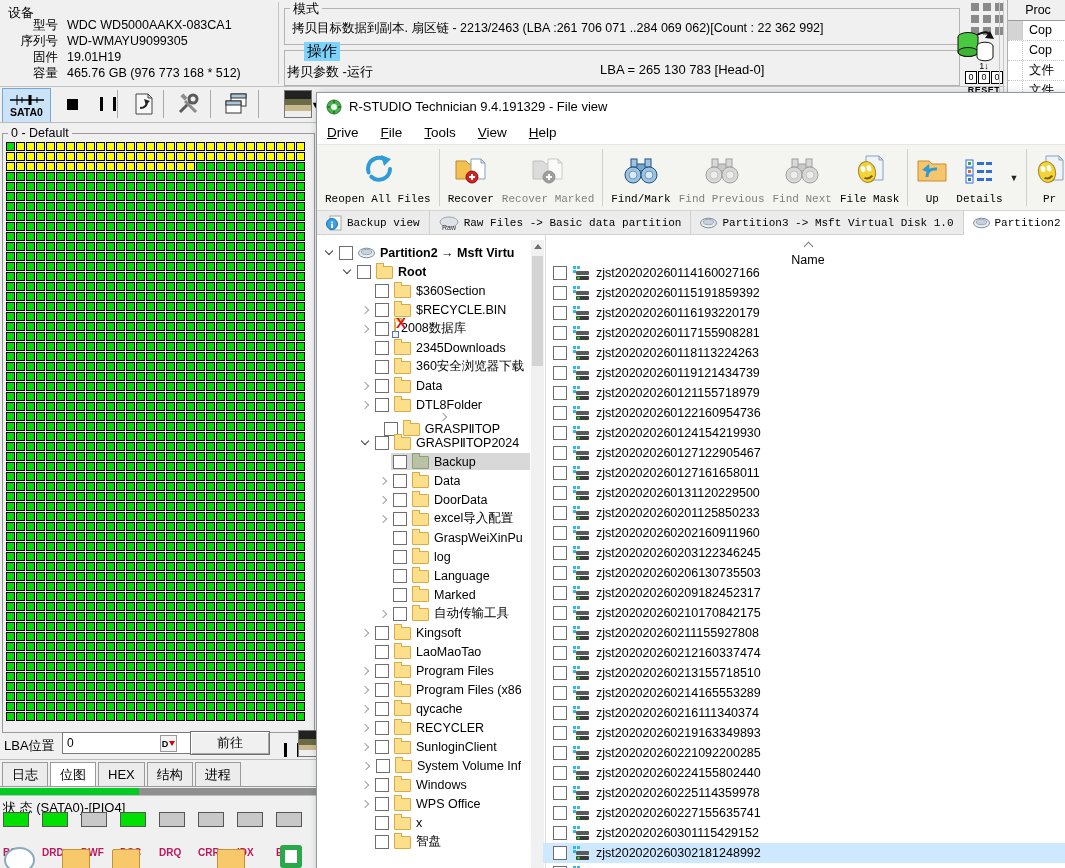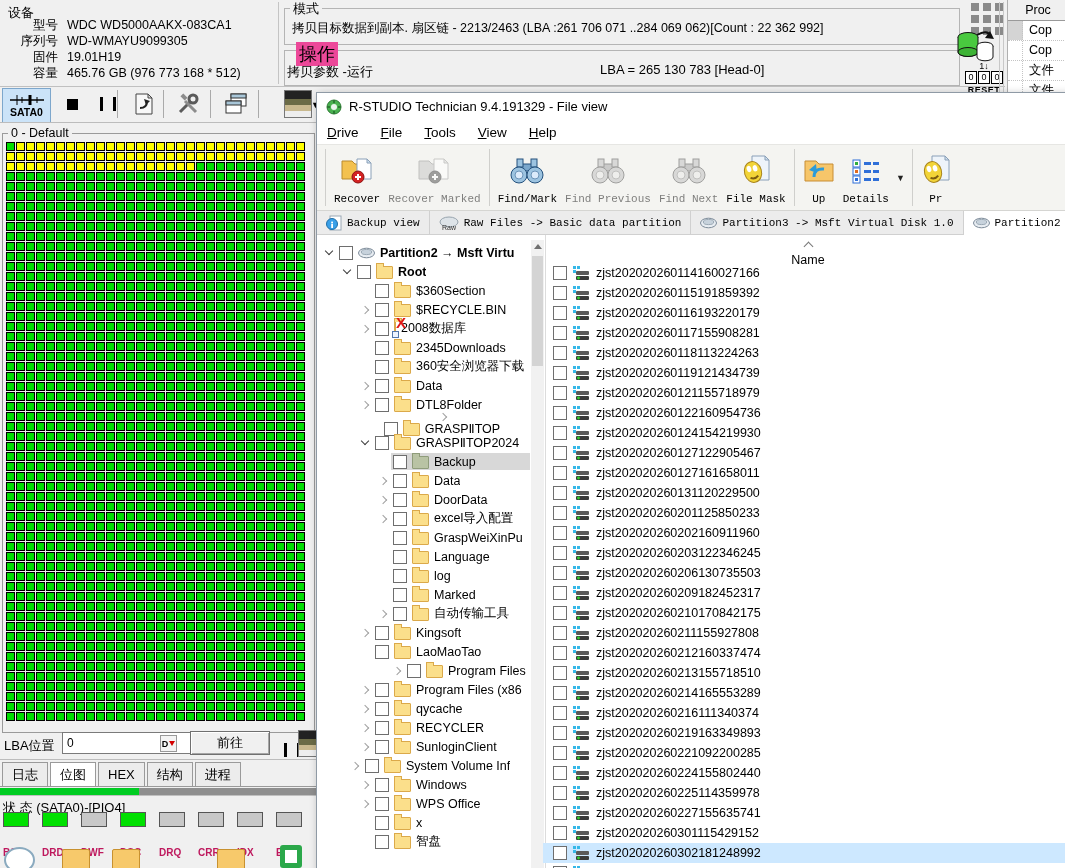--- a/index.html
+++ b/index.html
@@ -12,21 +12,21 @@
   .dev-row{display:flex;height:16px;align-items:center}
   .dev-label{width:58px;text-align:right;font-size:12.5px}
   .dev-value{margin-left:9px;white-space:nowrap;font-size:12.5px}
   .vd1{left:278px;top:2px;width:1px;height:82px;background:#c4c4c4}
   .vd2{left:999px;top:2px;width:1px;height:92px;background:#c8c8c8}
   .vd3{left:1003px;top:2px;width:1px;height:92px;background:#c8c8c8}
   .mode-box{left:284px;top:8px;width:674px;height:35px;border:1px solid #b4b4b4}
   .mode-title{left:290px;top:0;background:#f0f0f0;padding:0 3px;font-size:13px}
   .mode-text{left:292px;top:20px;font-size:12.5px;white-space:nowrap}
   .op-box{left:284px;top:50px;width:674px;height:34px;border:1px solid #b4b4b4}
-  .op-title{left:296px;top:42px;background:#ec4899;padding:0 3px;font-size:18px}
+  .op-title{left:304px;top:42px;background:#7dd3fc;padding:0 3px;font-size:15px}
   .op-text{left:287px;top:63px;font-size:13px}
   .lba-text{left:600px;top:62px;font-size:13px}
   .hline0{left:0;top:86px;width:1005px;height:1px;background:#c0c0c0}
   
   .grid-dots{left:971px;top:3px;width:34px;height:34px;display:grid;grid-template-columns:repeat(3,8px);grid-auto-rows:8px;gap:4px}
   .grid-dots span{background:#8a8a8a}
   .disk-copy{left:955px;top:28px}
   .reset-w{left:962px;top:62px;width:44px;text-align:center}
   .reset-arrow{font-size:9px;line-height:8px}
   .reset-digits{display:flex;gap:1px;justify-content:center;margin-top:1px}
@@ -2109,20 +2109,29 @@
     <span>R-STUDIO Technician 9.4.191329 - File view</span>
   </div>
   <div class="rmenu" id="menu-bar">
       <span class="menu-item"><u>D</u>rive</span>
       <span class="menu-item"><u>F</u>ile</span>
       <span class="menu-item"><u>T</u>ools</span>
       <span class="menu-item"><u>V</u>iew</span>
       <span class="menu-item"><u>H</u>elp</span>
     </div>
   <div class="rtoolbar" id="rstudio-toolbar">
+      <div class="tb-btn">
+        <span class="ic">
+          <svg width="30" height="30" viewBox="0 0 30 30">
+            <path d="M21 5 a11 11 0 1 0 6 10" fill="none" stroke="#2f9bd8" stroke-width="4" stroke-linecap="round" stroke-dasharray="26 5"></path>
+            <path d="M18 1 l10 4 -7 7z" fill="#2f9bd8"></path>
+          </svg>
+        </span>
+        <span class="tb-label">Reopen All Files</span>
+      </div>
       <span class="tb-sep"></span>
       <div class="tb-btn">
         <span class="ic">
           <svg width="34" height="30" viewBox="0 0 34 30">
             <path d="M2 7 h10 l3 3 h8 v15 H2z" fill="#f3c14f" stroke="#b98a2f"></path>
             <path d="M17 5 h10 l4 4 v16 h-14z" fill="#fff" stroke="#8aa0b8"></path>
             <path d="M27 5 v4 h4z" fill="#cfe0ef" stroke="#8aa0b8"></path>
             <circle cx="18" cy="23" r="6" fill="#d42222" stroke="#8c0f0f"></circle>
             <path d="M15 23 h6 M18 20 v6" stroke="#fff" stroke-width="2"></path>
           </svg>
@@ -2424,29 +2433,29 @@
             <span class="cb"></span>
             <span class="i-folder"></span>
             <span class="tlabel">GraspWeiXinPu</span>
           </span>
         </div>
         <div class="trow" style="padding-left: 57px;">
           <span class="exp"></span>
           <span class="tbody">
             <span class="cb"></span>
             <span class="i-folder"></span>
-            <span class="tlabel">Language</span>
+            <span class="tlabel">log</span>
           </span>
         </div>
         <div class="trow" style="padding-left: 57px;">
           <span class="exp"></span>
           <span class="tbody">
             <span class="cb"></span>
             <span class="i-folder"></span>
-            <span class="tlabel">log</span>
+            <span class="tlabel">Language</span>
           </span>
         </div>
         <div class="trow" style="padding-left: 57px;">
           <span class="exp"></span>
           <span class="tbody">
             <span class="cb"></span>
             <span class="i-folder"></span>
             <span class="tlabel">Marked</span>
           </span>
         </div>
@@ -2467,61 +2476,61 @@
           </span>
         </div>
         <div class="trow" style="padding-left: 39px;">
           <span class="exp"></span>
           <span class="tbody">
             <span class="cb"></span>
             <span class="i-folder"></span>
             <span class="tlabel">LaoMaoTao</span>
           </span>
         </div>
-        <div class="trow" style="padding-left: 39px; margin-left: 32px;">
-          <span class="exp c"></span>
-          <span class="tbody">
-            <span class="cb"></span>
-            <span class="i-folder"></span>
-            <span class="tlabel">Program Files</span>
-          </span>
-        </div>
         <div class="trow" style="padding-left: 39px;">
           <span class="exp c"></span>
           <span class="tbody">
             <span class="cb"></span>
             <span class="i-folder"></span>
-            <span class="tlabel">Program Files (x86</span>
+            <span class="tlabel">Program Files</span>
           </span>
         </div>
         <div class="trow" style="padding-left: 39px;">
           <span class="exp c"></span>
           <span class="tbody">
             <span class="cb"></span>
             <span class="i-folder"></span>
-            <span class="tlabel">qycache</span>
+            <span class="tlabel">Program Files (x86</span>
           </span>
         </div>
         <div class="trow" style="padding-left: 39px;">
           <span class="exp c"></span>
           <span class="tbody">
             <span class="cb"></span>
             <span class="i-folder"></span>
-            <span class="tlabel">RECYCLER</span>
+            <span class="tlabel">qycache</span>
           </span>
         </div>
         <div class="trow" style="padding-left: 39px;">
           <span class="exp c"></span>
           <span class="tbody">
             <span class="cb"></span>
             <span class="i-folder"></span>
+            <span class="tlabel">RECYCLER</span>
+          </span>
+        </div>
+        <div class="trow" style="padding-left: 39px;">
+          <span class="exp c"></span>
+          <span class="tbody">
+            <span class="cb"></span>
+            <span class="i-folder"></span>
             <span class="tlabel">SunloginClient</span>
           </span>
         </div>
-        <div class="trow" style="padding-left: 29px; align-items: center;">
+        <div class="trow" style="padding-left: 40px; align-items: center;">
           <span class="exp c"></span>
           <span class="tbody">
             <span class="cb"></span>
             <span class="i-folder"></span>
             <span class="tlabel">System Volume Inf</span>
           </span>
         </div>
         <div class="trow" style="padding-left: 39px;">
           <span class="exp c"></span>
           <span class="tbody">

